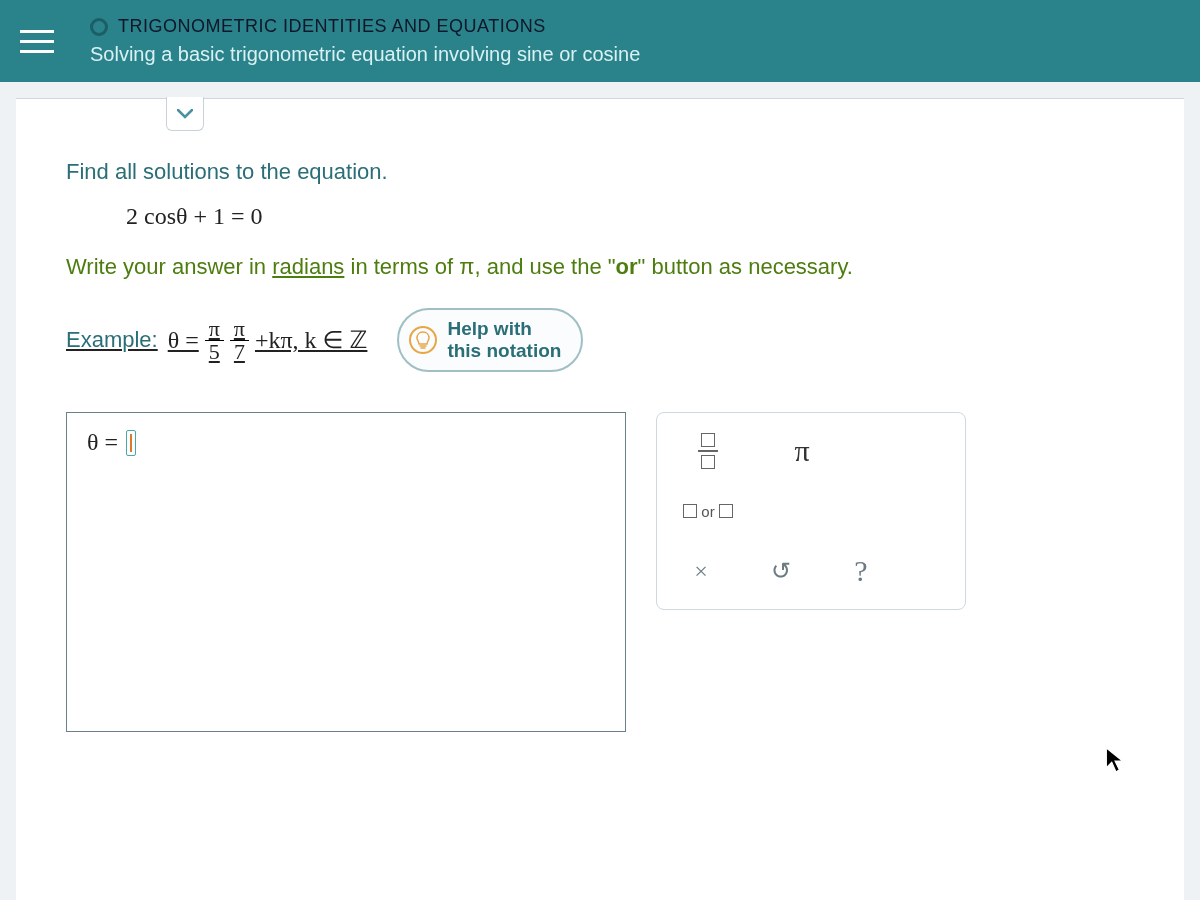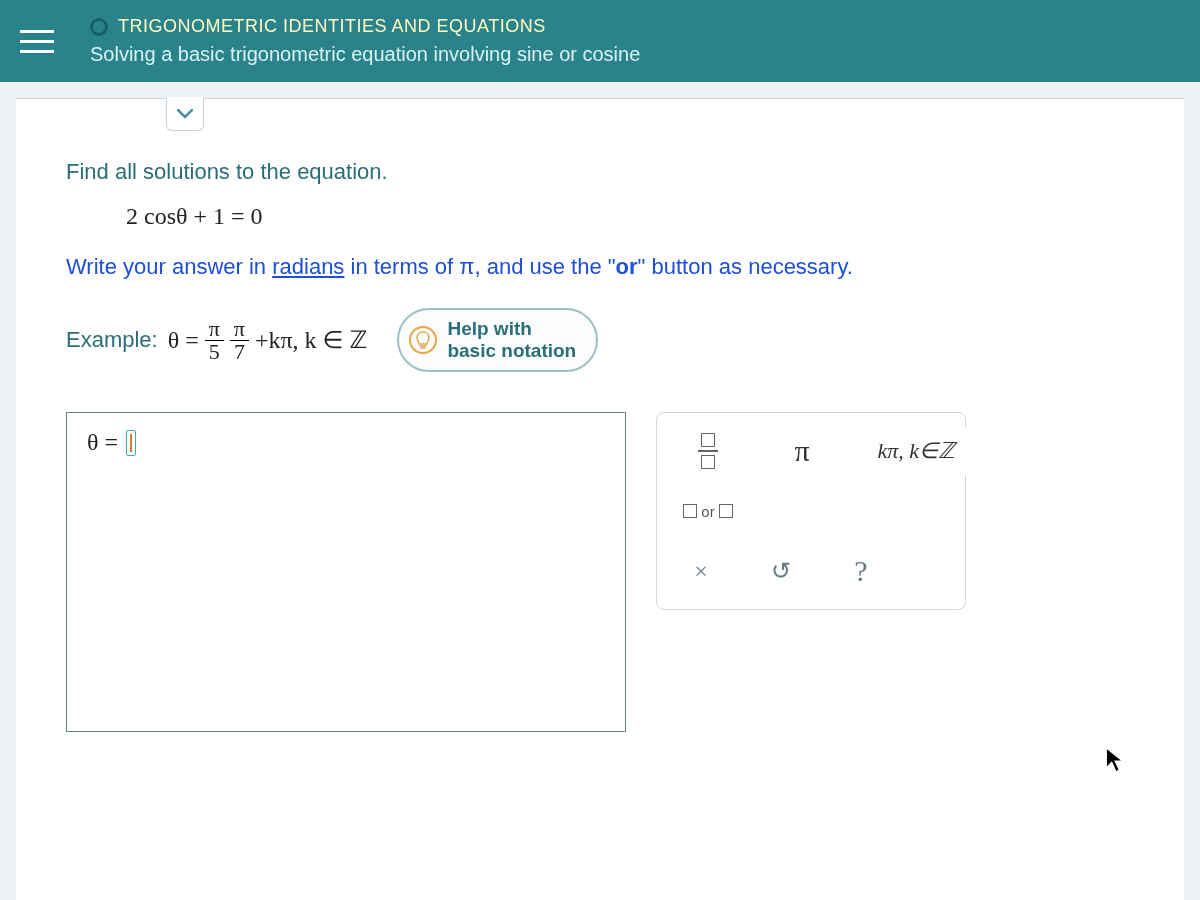--- a/index.html
+++ b/index.html
@@ -25,21 +25,21 @@
     margin-right: 30px;
   }
   .hamburger span { display: block; height: 3px; background: #fff; width: 34px; }
   .header-text { display: flex; flex-direction: column; gap: 6px; }
   .breadcrumb-line { display: flex; align-items: center; gap: 10px; }
   .circle-indicator {
     width: 18px; height: 18px; border: 3px solid #1b5e66; border-radius: 50%;
     background: transparent;
   }
   .breadcrumb {
-    color: #fef9c3; font-size: 18px; letter-spacing: 0.5px; font-weight: 500;
+    color: #0f172a; font-size: 18px; letter-spacing: 0.5px; font-weight: 500;
   }
   .lesson-title { color: #d9f1f2; font-size: 20px; }
   .content {
     background: #fff;
     margin: 16px;
     padding: 40px 50px 30px 50px;
     border-top: 1px solid #d0d7dc;
     height: calc(900px - 82px);
     position: relative;
   }
@@ -53,27 +53,27 @@
     border-radius: 0 0 6px 6px;
     display: flex; align-items: center; justify-content: center;
     color: #4a90a4; font-size: 18px;
   }
   .instructions { color: #2a6e78; font-size: 22px; margin-top: 20px; }
   .equation-main {
     font-family: 'Times New Roman', serif;
     font-size: 24px; color: #222;
     margin: 18px 0 24px 60px;
   }
-  .instructions2 { color: #1d4ed8; font-size: 22px; margin-bottom: 28px; }
+  .instructions2 { color: #4d7c0f; font-size: 22px; margin-bottom: 28px; }
   .instructions2 .radians { text-decoration: underline; }
   .example-row { display: flex; align-items: center; gap: 30px; margin-bottom: 40px; }
   .example-text {
     font-family: 'Times New Roman', serif;
     color: #222; font-size: 24px;
-    display: flex; align-items: center; gap: 6px;
+    display: flex; align-items: center; gap: 6px; text-decoration: underline;
   }
   .example-label { color: #2a6e78; font-family: Arial, sans-serif; font-size: 22px; margin-right: 4px;}
   .frac { display: inline-flex; flex-direction: column; align-items: center; font-size: 22px; line-height: 1; }
   .frac .num { border-bottom: 1.5px solid #000; padding: 0 4px; }
   .frac .den { padding: 0 4px; }
   .help-pill {
     border: 2px solid #9fbfc4; border-radius: 999px;
     padding: 8px 20px 8px 10px;
     display: flex; align-items: center; gap: 10px;
     color: #2a6e78; font-size: 19px; font-weight: 600;
@@ -181,21 +181,21 @@
     </div>
 
     <div class="help-pill">
       <div class="bulb">
         <svg width="14" height="18" viewBox="0 0 14 18">
             <path d="M7 1 C3 1 1 4 1 7 C1 9 3 11 3 13 L11 13 C11 11 13 9 13 7 C13 4 11 1 7 1 Z M4 15 L10 15 M5 17 L9 17" stroke="#e8a646" stroke-width="1.5" fill="none" stroke-linecap="round"></path>
           </svg>
       </div>
       <div>
         <div>Help with</div>
-        <div>basic notation</div>
+        <div>this notation</div>
       </div>
     </div>
   </div>
 
   <div class="work-row">
     <div class="answer-box">
       <div class="answer-content">
         <span>θ =</span>
         <span class="cursor-box"></span>
       </div>
@@ -206,23 +206,20 @@
         <div class="tool-btn">
           <span class="frac-icon">
             <span class="sq"></span>
               <span class="bar"></span>
               <span class="sq"></span>
           </span>
         </div>
         <div class="tool-btn">
           <span style="font-size:30px;">π</span>
         </div>
-        <div class="tool-btn" style="min-width:110px;">
-          <span class="kpi-text">kπ, k∈ℤ</span>
-        </div>
       </div>
       <div class="tool-row">
         <div class="tool-btn">
           <span class="or-icon">
             <span class="sq"></span>
               <span>or</span>
               <span class="sq"></span>
           </span>
         </div>
       </div>

